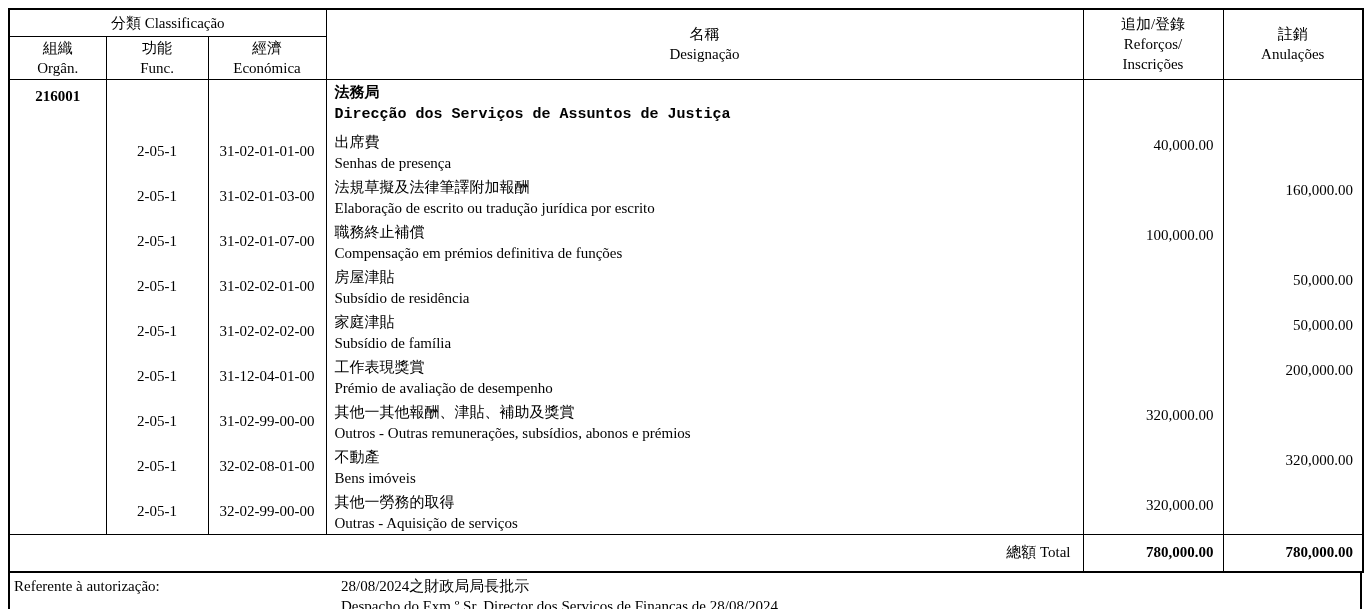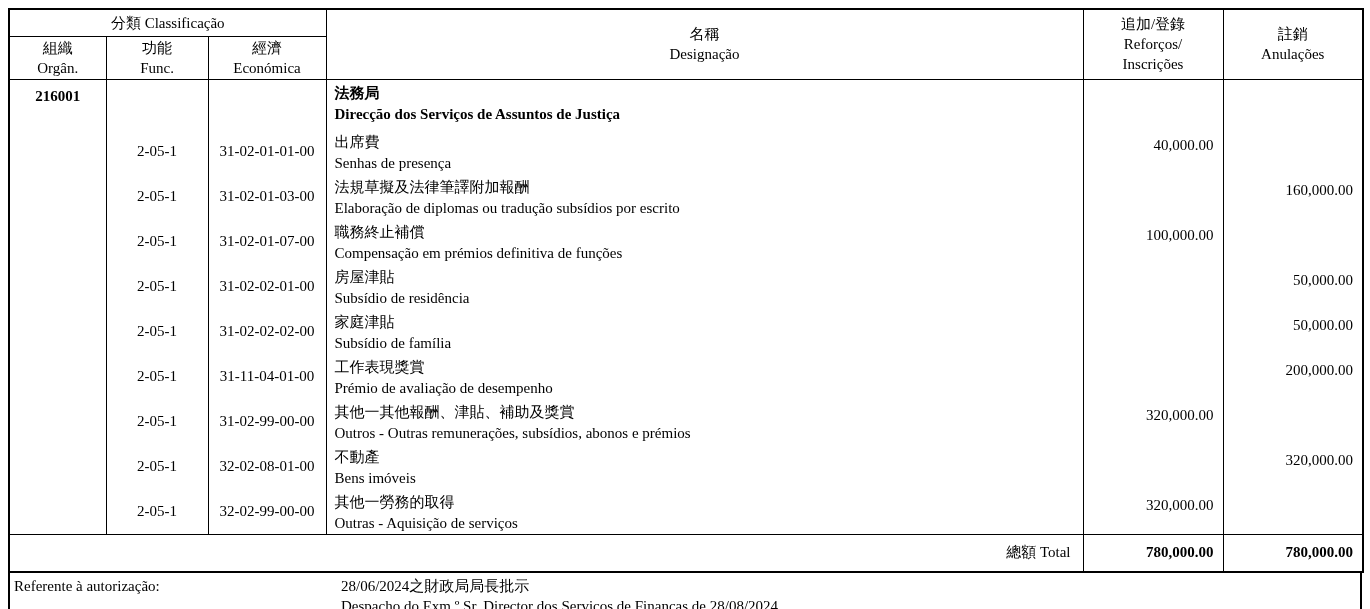--- a/index.html
+++ b/index.html
@@ -58,21 +58,21 @@
     vertical-align: top;
     padding: 3px 8px 0 8px;
     line-height: 21px;
   }
   .amt {
     text-align: right;
     vertical-align: top;
     padding: 6px 9px 0 0;
     line-height: 20px;
   }
-  tr.inst .name div { font-weight: bold; }
+  tr.inst .name div { font-weight: bold; font-family: Liberation Mono, monospace; }
   
   tr.trow { height: 37px; }
   tr.trow td { border-top: 1px solid #000; }
   .tlabel {
     text-align: right;
     vertical-align: middle;
     padding-right: 12px;
   }
   .tamt {
     text-align: right;
@@ -153,21 +153,21 @@
       <td class="amt bR">40,000.00</td>
       <td class="amt"></td>
     </tr>
 
     <tr class="dr">
       <td class="org bR"></td>
       <td class="code bR">2-05-1</td>
       <td class="code bR">31-02-01-03-00</td>
       <td class="name bR">
         <div>法規草擬及法律筆譯附加報酬</div>
-        <div>Elaboração de diplomas ou tradução subsídios por escrito</div>
+        <div>Elaboração de escrito ou tradução jurídica por escrito</div>
       </td>
       <td class="amt bR"></td>
       <td class="amt">160,000.00</td>
     </tr>
 
     <tr class="dr">
       <td class="org bR"></td>
       <td class="code bR">2-05-1</td>
       <td class="code bR">31-02-01-07-00</td>
       <td class="name bR">
@@ -198,21 +198,21 @@
         <div>家庭津貼</div>
         <div>Subsídio de família</div>
       </td>
       <td class="amt bR"></td>
       <td class="amt">50,000.00</td>
     </tr>
 
     <tr class="dr">
       <td class="org bR"></td>
       <td class="code bR">2-05-1</td>
-      <td class="code bR">31-11-04-01-00</td>
+      <td class="code bR">31-12-04-01-00</td>
       <td class="name bR">
         <div>工作表現獎賞</div>
         <div>Prémio de avaliação de desempenho</div>
       </td>
       <td class="amt bR"></td>
       <td class="amt">200,000.00</td>
     </tr>
 
     <tr class="dr">
       <td class="org bR"></td>
@@ -256,17 +256,17 @@
       <td class="tamt">780,000.00</td>
     </tr>
   </tbody>
     </table>
 
   <div class="footer">
     <div class="flabel">
       <div>Referente à autorização:</div>
     </div>
     <div class="fvalue">
-      <div>28/06/2024之財政局局長批示</div>
+      <div>28/08/2024之財政局局長批示</div>
       <div>Despacho do Exm.º Sr. Director dos Serviços de Finanças de 28/08/2024</div>
     </div>
   </div>
 </div>
 
 </body></html>

